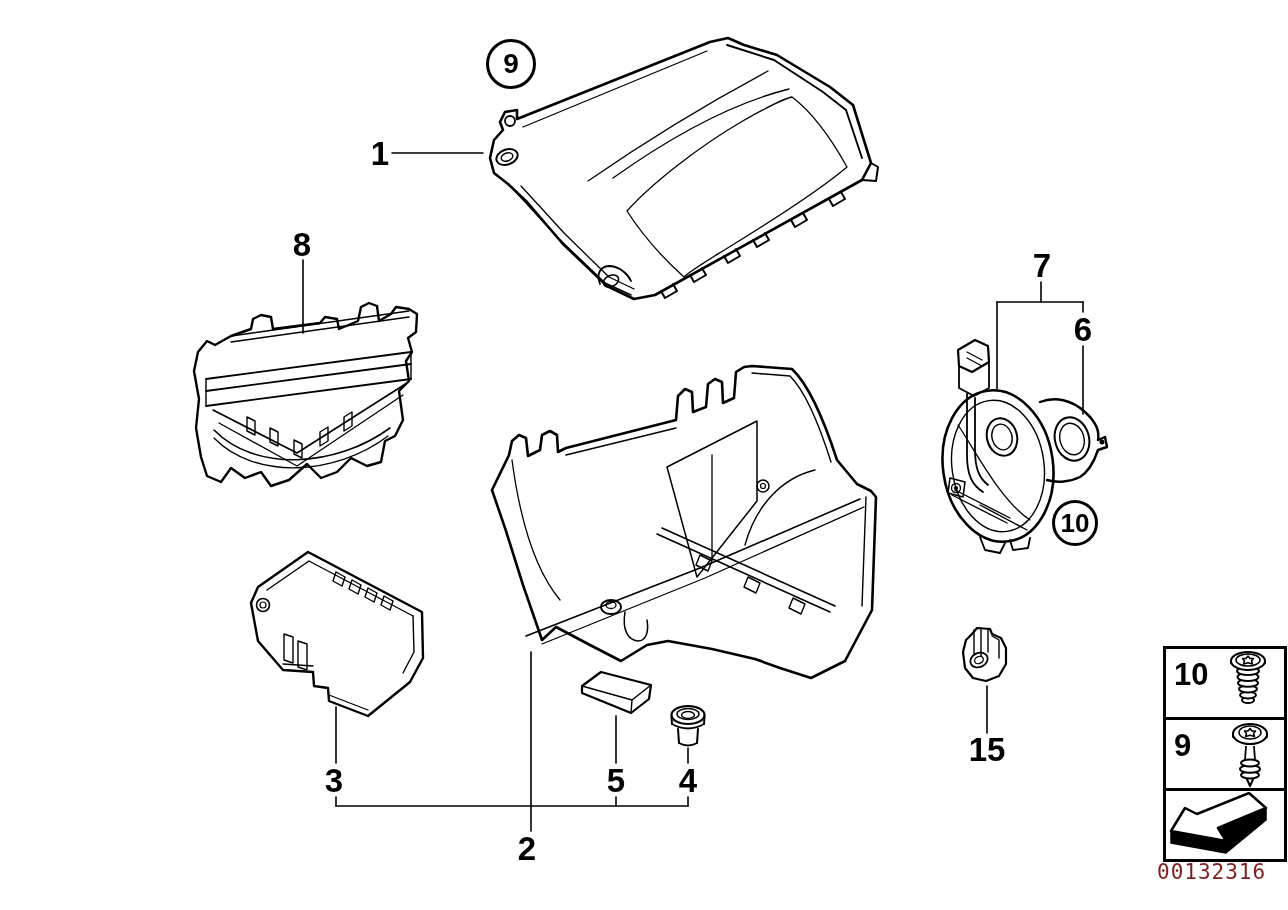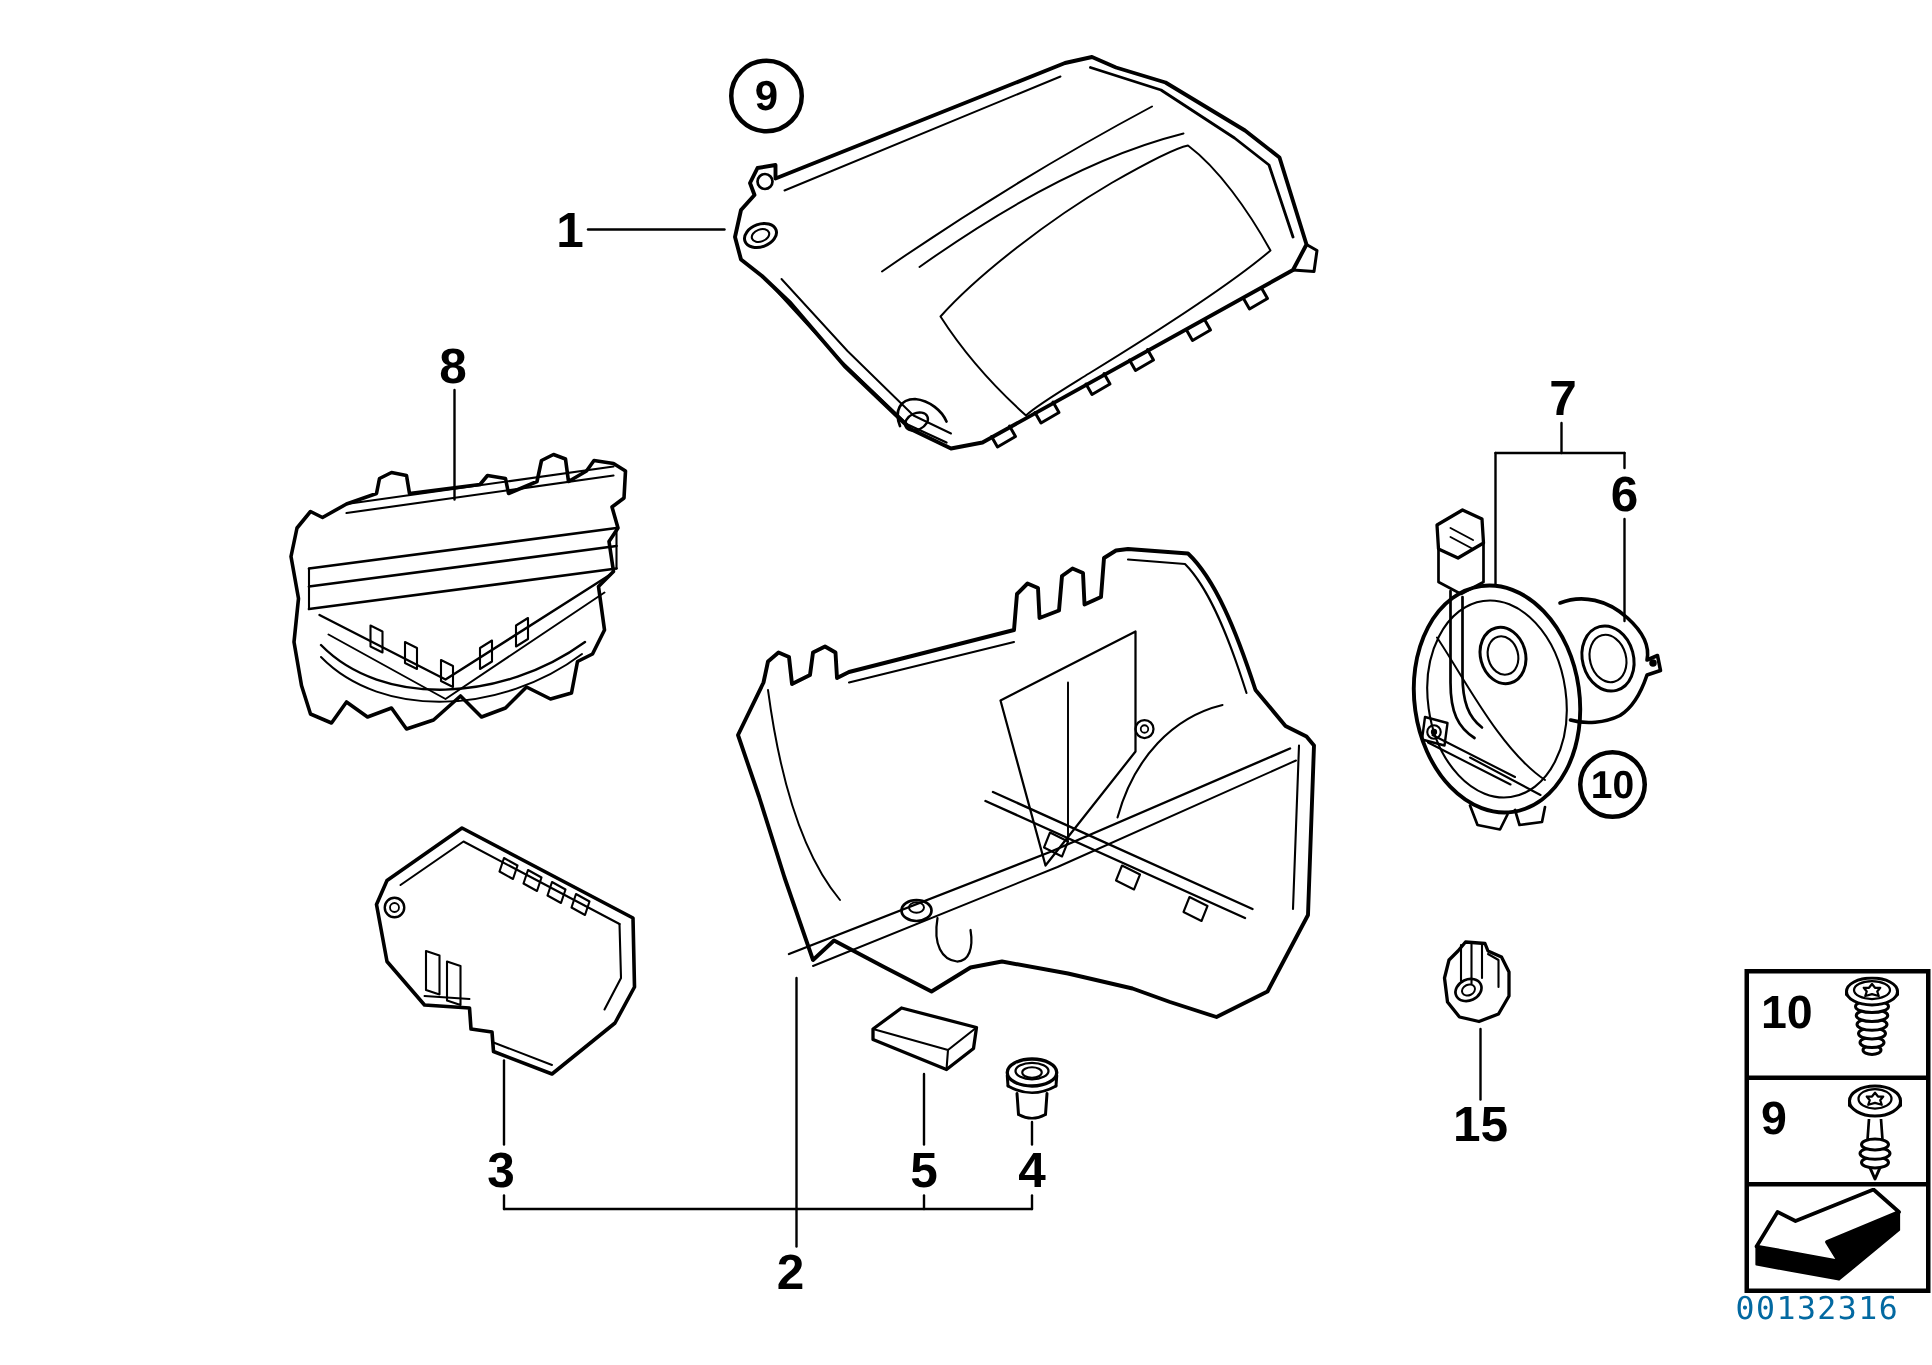--- a/index.html
+++ b/index.html
@@ -10,21 +10,21 @@
   .numc{position:absolute;transform:translate(-50%,-50%);width:44px;height:44px;border:3px solid #000;
         border-radius:50%;background:#fff;display:flex;align-items:center;justify-content:center;
         font:700 28px/1 "Liberation Sans",sans-serif;color:#000;}
   .numc.small{width:40px;height:40px;font-size:26px;}
   .legend{position:absolute;left:1163px;top:646px;width:118px;border:3px solid #000;background:#fff;}
   .legend-cell{position:relative;height:68px;border-bottom:3px solid #000;}
   .legend-cell:last-child{border-bottom:none;}
   .legend-num{position:absolute;left:8px;top:10px;font:700 31px/1 "Liberation Sans",sans-serif;color:#000;}
   .legend-icon{position:absolute;}
   .image-number{position:absolute;left:1157px;top:862px;font:400 21px/1 "DejaVu Sans Mono",monospace;
-                color:#0369a1;letter-spacing:1px;}
+                color:#7f1d1d;letter-spacing:1px;}
 </style>
 </head>
 <body>
 
 <div class="stage">
 
   <svg width="1288" height="910" viewBox="0 0 1288 910">
     <g fill="none" stroke="#000" stroke-linecap="round" stroke-linejoin="round">
 
       <g stroke-width="1.6">

